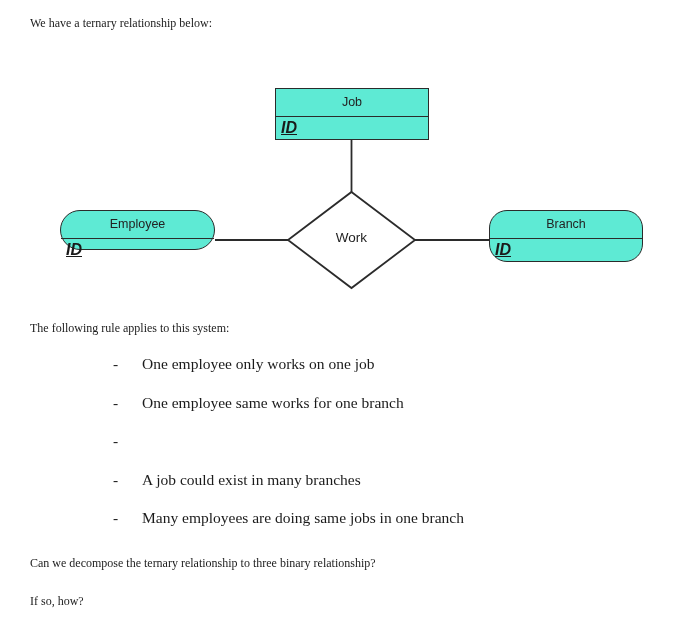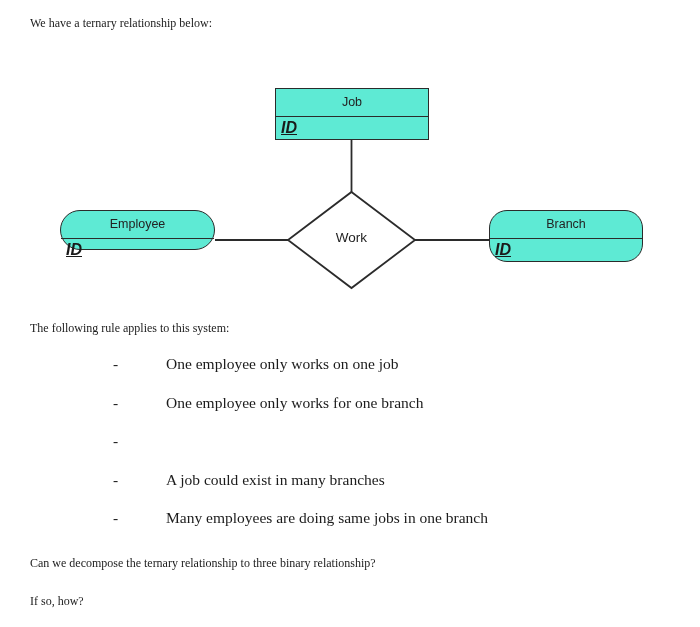--- a/index.html
+++ b/index.html
@@ -53,21 +53,21 @@
     font-size: 15.5px;
     color: #1b1b1b;
     white-space: nowrap;
   }
   .rule-dash {
     width: 29px;
     flex: 0 0 29px;
     margin-left: 83px;
     color: #1b1b1b;
   }
-  .rule-text { flex: 0 1 auto; margin-left: 24px; }
+  .rule-text { flex: 0 1 auto; }
 
   
   .er-diagram {
     position: absolute;
     left: 0;
     top: 70px;
     width: 700px;
     height: 235px;
   }
   .er-svg {
@@ -170,21 +170,21 @@
 
   <div class="prose" id="rules-header">The following rule applies to this system:</div>
 
   <ul class="rules-list">
     <li class="rule-item">
       <span class="rule-dash">-</span>
       <span class="rule-text">One employee only works on one job</span>
     </li>
     <li class="rule-item">
       <span class="rule-dash">-</span>
-      <span class="rule-text">One employee only works for one branch</span>
+      <span class="rule-text">One employee same works for one branch</span>
     </li>
     <li class="rule-item">
       <span class="rule-dash">-</span>
     </li>
     <li class="rule-item">
       <span class="rule-dash">-</span>
       <span class="rule-text">A job could exist in many branches</span>
     </li>
     <li class="rule-item">
       <span class="rule-dash">-</span>

